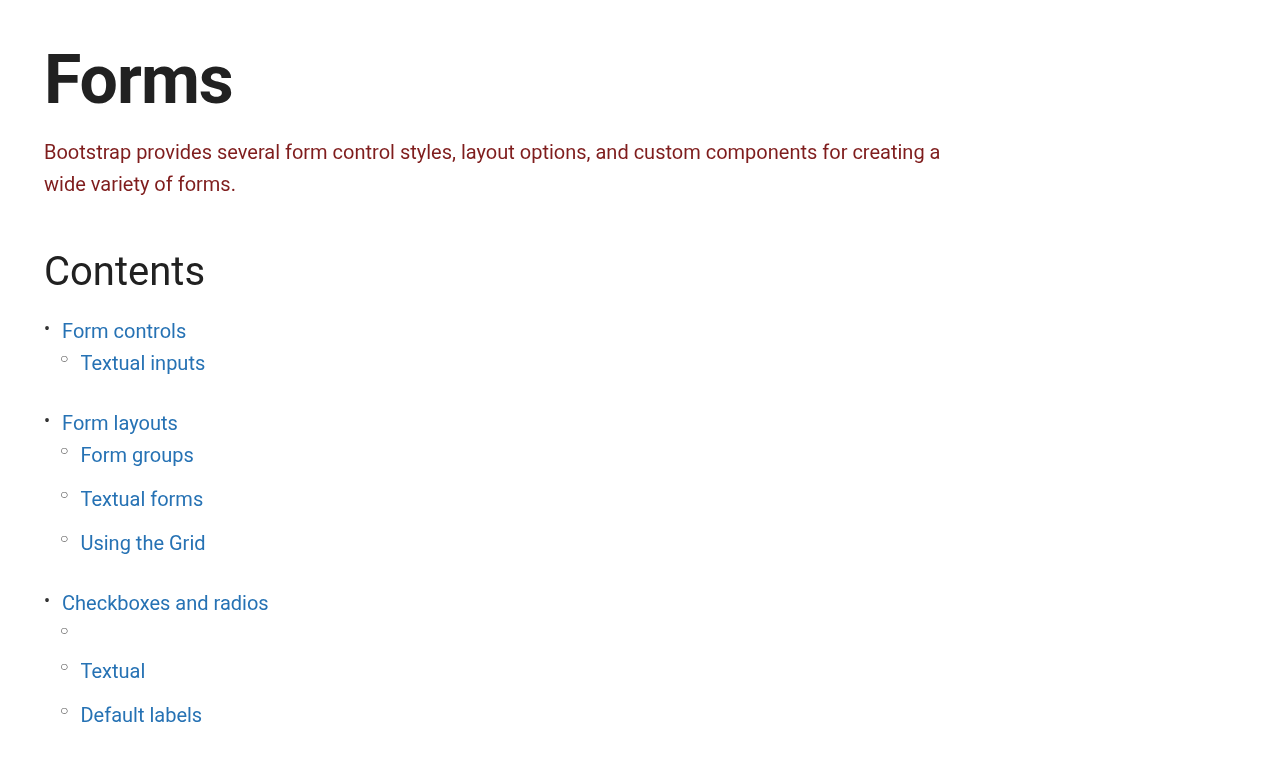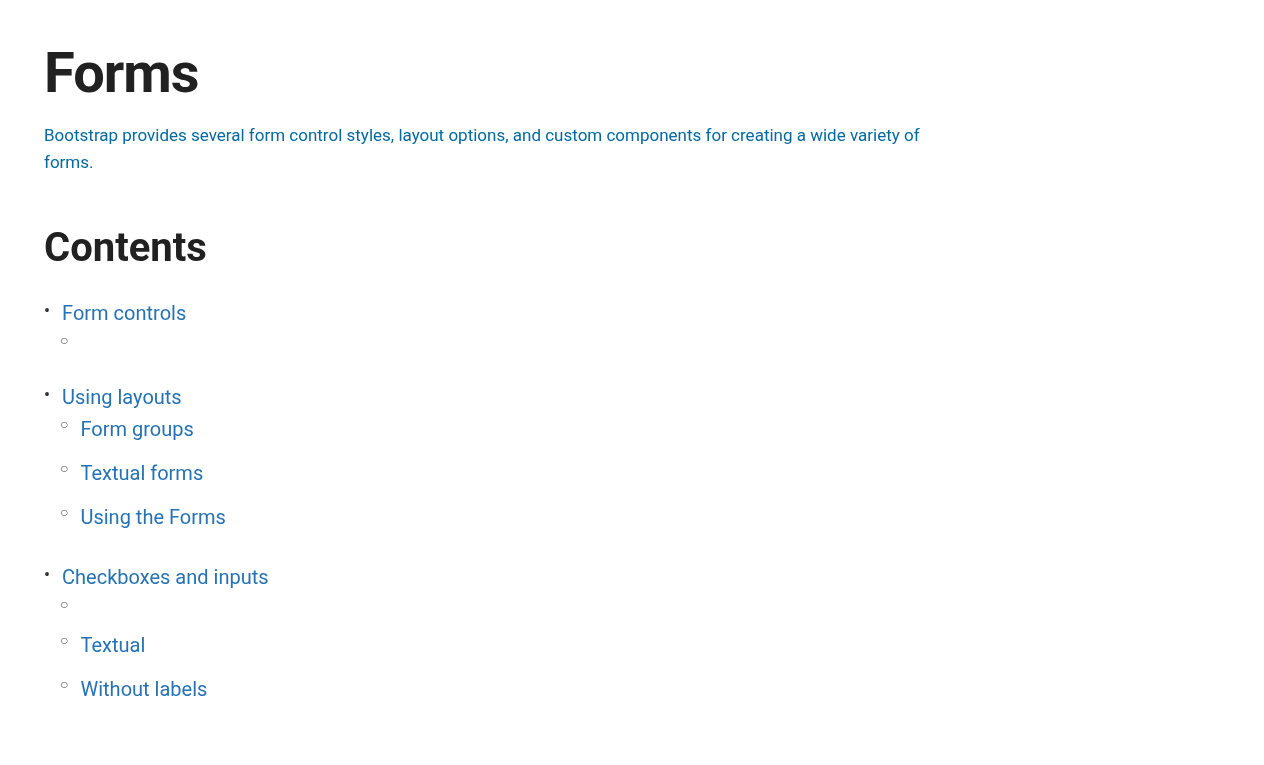--- a/index.html
+++ b/index.html
@@ -10,40 +10,40 @@
 
     body {
       font-family: -apple-system, BlinkMacSystemFont, "Segoe UI", Roboto, "Helvetica Neue", Arial, sans-serif;
       background-color: #ffffff;
       color: #333333;
       padding: 40px 44px;
       max-width: 1264px;
     }
 
     .page-title {
-      font-size: 56px;
+      font-size: 68px;
       font-weight: 700;
       color: #212121;
       margin-bottom: 16px;
       letter-spacing: -1px;
     }
 
     .page-description {
-      font-size: 17px;
-      color: #0369a1;
+      font-size: 20px;
+      color: #7f1d1d;
       line-height: 1.6;
       margin-bottom: 48px;
       max-width: 900px;
     }
 
     .contents-heading {
       font-size: 40px;
-      font-weight: 700;
+      font-weight: 400;
       color: #212121;
-      margin-bottom: 26px;
+      margin-bottom: 20px;
     }
 
     .contents-list {
       list-style: none;
       padding: 0;
       margin: 0;
     }
 
     .contents-list > li {
       display: flex;
@@ -107,55 +107,56 @@
 
 <ul class="contents-list" id="contents-list-root">
 <li class="item-with-children">
       <div class="item-row">
         <span class="bullet-filled">•</span>
         <a class="contents-link" href="#form-controls">Form controls</a>
       </div>
       <ul class="sub-list">
         <li>
           <span class="bullet-open">○</span>
+          <a class="contents-link" href="#textual-inputs">Textual inputs</a>
         </li>
       </ul>
     </li>
     <li class="item-with-children">
       <div class="item-row">
         <span class="bullet-filled">•</span>
-        <a class="contents-link" href="#form-layouts">Using layouts</a>
+        <a class="contents-link" href="#form-layouts">Form layouts</a>
       </div>
       <ul class="sub-list">
         <li>
           <span class="bullet-open">○</span>
           <a class="contents-link" href="#form-groups">Form groups</a>
         </li>
         <li>
           <span class="bullet-open">○</span>
           <a class="contents-link" href="#inline-forms">Textual forms</a>
         </li>
         <li>
           <span class="bullet-open">○</span>
-          <a class="contents-link" href="#using-the-grid">Using the Forms</a>
+          <a class="contents-link" href="#using-the-grid">Using the Grid</a>
         </li>
       </ul>
     </li>
     <li class="item-with-children">
       <div class="item-row">
         <span class="bullet-filled">•</span>
-        <a class="contents-link" href="#checkboxes-and-radios">Checkboxes and inputs</a>
+        <a class="contents-link" href="#checkboxes-and-radios">Checkboxes and radios</a>
       </div>
       <ul class="sub-list">
         <li>
           <span class="bullet-open">○</span>
         </li>
         <li>
           <span class="bullet-open">○</span>
           <a class="contents-link" href="#inline">Textual</a>
         </li>
         <li>
           <span class="bullet-open">○</span>
-          <a class="contents-link" href="#without-labels">Without labels</a>
+          <a class="contents-link" href="#without-labels">Default labels</a>
         </li>
       </ul>
     </li>
   </ul>
 
 </body></html>

